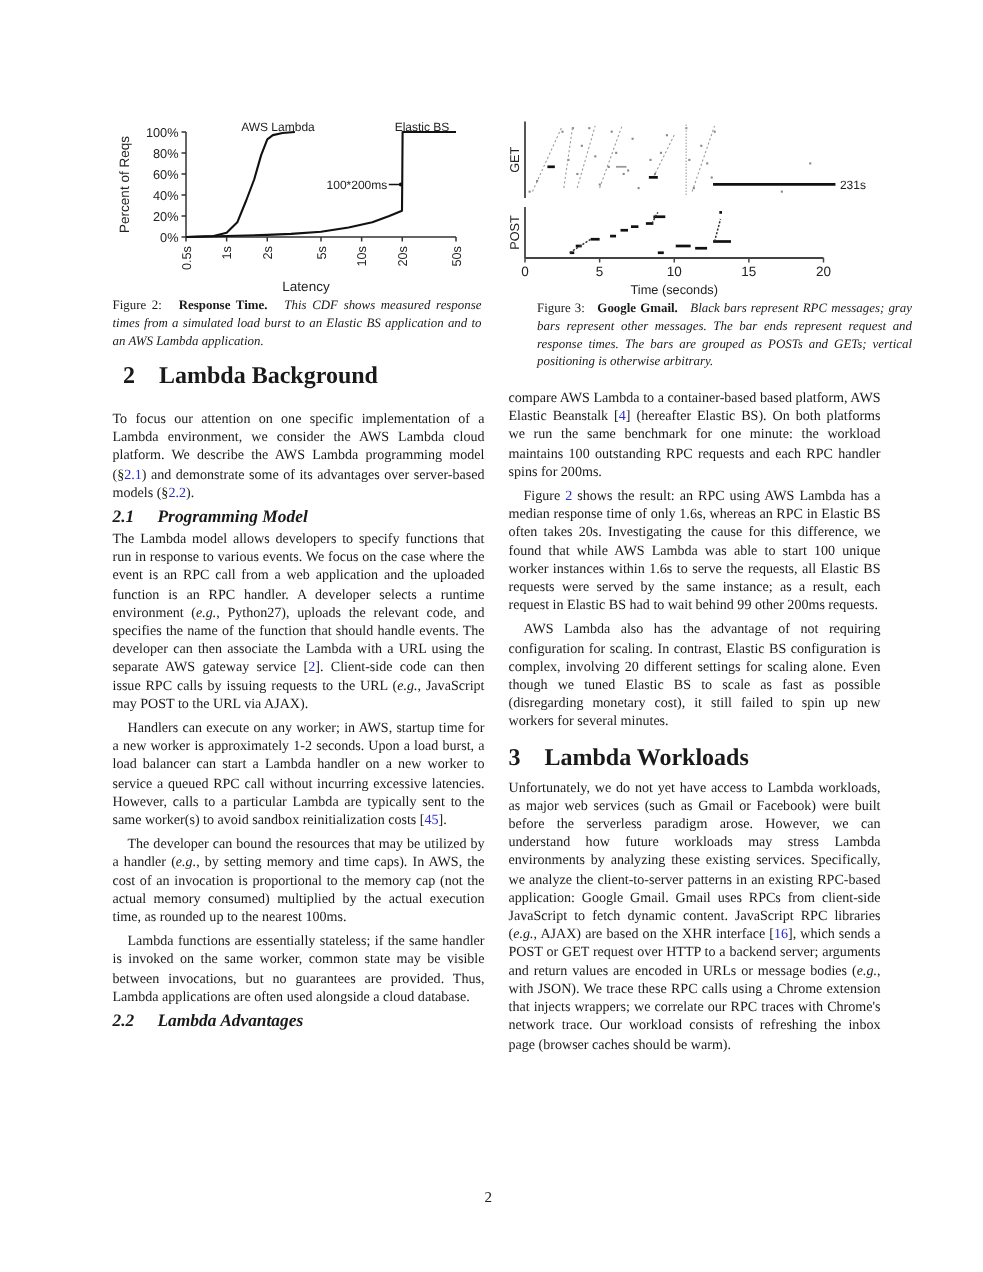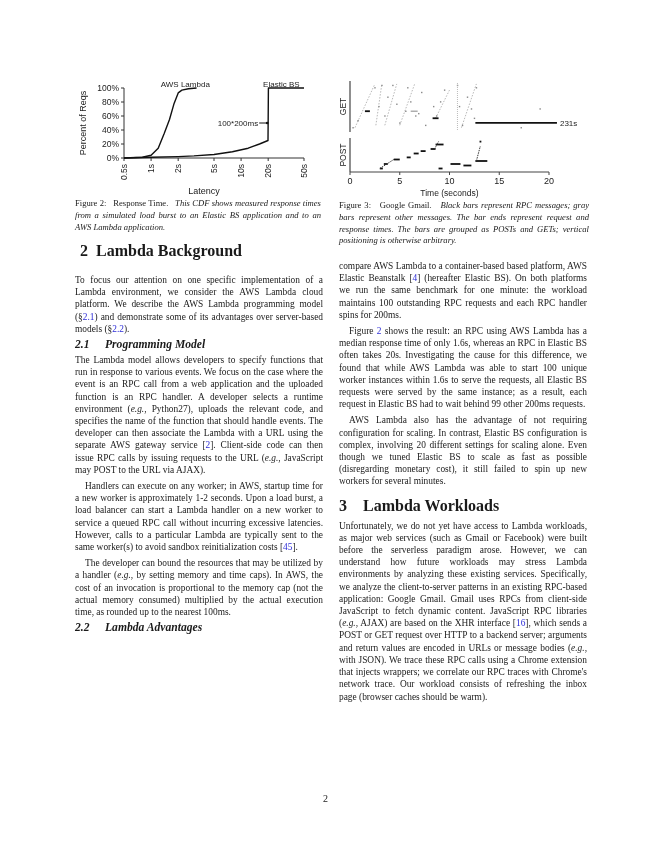--- a/index.html
+++ b/index.html
@@ -10,25 +10,25 @@
   #col-right { left: 339px; top: 260px; }
   p { margin: 0; }
   p.indent { text-indent: 10px; }
   .cite { color: #2b2bd6; }
   h2.sec { font-size: 16px; font-weight: bold; margin: 0 0 5px 0; line-height: 18px; }
   h2.sec .num { display: inline-block; width: 24px; }
   h3.sub { font-size: 11.6px; font-weight: bold; margin: 3px 0 2px 0; line-height: 14px; font-style: italic; }
   h3.sub .num { display: inline-block; width: 30px; }
   .caption { position: absolute; font-size: 8.6px; line-height: 11.8px; text-align: justify; }
   .caption .lab { font-style: normal; }
-  .caption .ttl { font-weight: normal; font-style: normal; }
+  .caption .ttl { font-weight: bold; font-style: normal; }
   .caption .txt { font-style: italic; }
   #cap2 { left: 75px; top: 198px; width: 246px; }
-  #cap3 { left: 339px; top: 200px; width: 250px; }
-  #sec2-heading { position: absolute; left: 72px; top: 242px; text-align: center; }
+  #cap3 { left: 358px; top: 200px; width: 250px; }
+  #sec2-heading { position: absolute; left: 82px; top: 242px; }
   .fig { position: absolute; }
   #fig2 { left: 72px; top: 76px; }
   #fig3 { left: 336px; top: 76px; }
   svg text { font-family: "Liberation Sans", "DejaVu Sans", sans-serif; fill: #222; }
   #page-num { position: absolute; left: 323px; top: 793px; font-size: 10px; }
   .sp { margin-top: 4px; }
 </style>
 </head>
 <body>
 
@@ -186,20 +186,21 @@
   </h3>
   <p>
     <span>The Lambda model allows developers to specify functions that run in response to various events. We focus on the case where the event is an RPC call from a web application and the uploaded function is an RPC handler. A developer selects a runtime environment (</span><i>e.g.</i><span>, Python27), uploads the relevant code, and specifies the name of the function that should handle events. The developer can then associate the Lambda with a URL using the separate AWS gateway service [</span><a class="cite">2</a><span>]. Client-side code can then issue RPC calls by issuing requests to the URL (</span><i>e.g.</i><span>, JavaScript may POST to the URL via AJAX).</span>
   </p>
   <p class="indent sp">
     <span>Handlers can execute on any worker; in AWS, startup time for a new worker is approximately 1-2 seconds. Upon a load burst, a load balancer can start a Lambda handler on a new worker to service a queued RPC call without incurring excessive latencies. However, calls to a particular Lambda are typically sent to the same worker(s) to avoid sandbox reinitialization costs [</span><a class="cite">45</a><span>].</span>
   </p>
   <p class="indent sp">
     <span>The developer can bound the resources that may be utilized by a handler (</span><i>e.g.</i><span>, by setting memory and time caps). In AWS, the cost of an invocation is proportional to the memory cap (not the actual memory consumed) multiplied by the actual execution time, as rounded up to the nearest 100ms.</span>
   </p>
+  <p class="indent sp">Lambda functions are essentially stateless; if the same handler is invoked on the same worker, common state may be visible between invocations, but no guarantees are provided. Thus, Lambda applications are often used alongside a cloud database.</p>
   <h3 class="sub">
     <span class="num">2.2</span><span>Lambda Advantages</span>
   </h3>
 </div>
 
 <div id="col-right" class="col">
   <p>
     <span>compare AWS Lambda to a container-based based platform, AWS Elastic Beanstalk [</span><a class="cite">4</a><span>] (hereafter Elastic BS). On both platforms we run the same benchmark for one minute: the workload maintains 100 outstanding RPC requests and each RPC handler spins for 200ms.</span>
   </p>
   <p class="indent sp">

